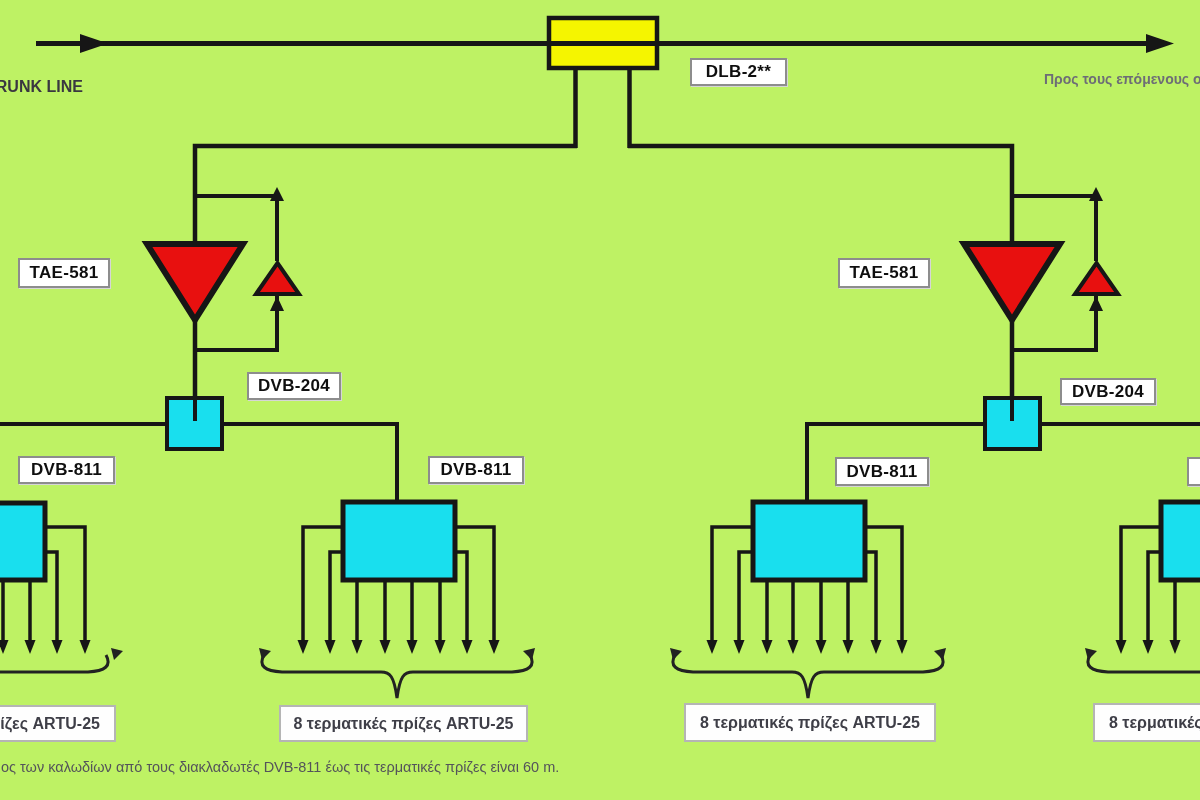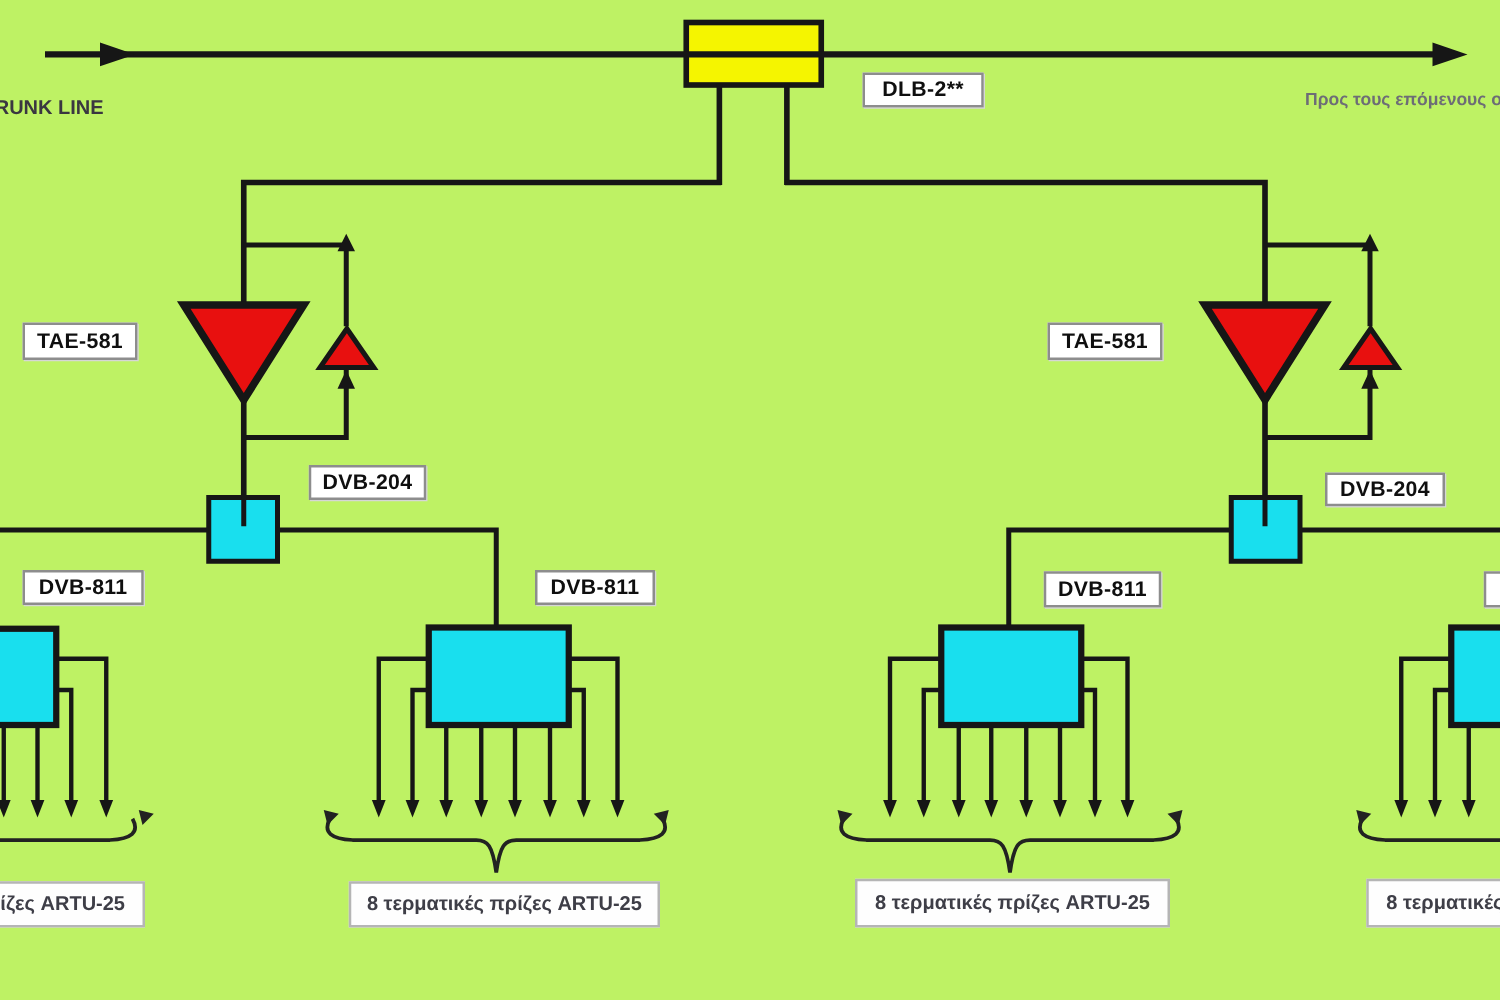--- a/index.html
+++ b/index.html
@@ -178,14 +178,15 @@
   <div class="lbl" style="left:835px;top:457px;width:94px;height:29px;">DVB-811</div>
   <div class="lbl" style="left:1187px;top:457px;width:97px;height:29px;justify-content:flex-start;padding-left:10px;">DVB-811</div>
 
   <div class="outlet" style="left:-132px;top:705px;width:248px;height:37px;justify-content:flex-end;padding-right:14px;">8 τερματικές πρίζες ARTU-25</div>
   <div class="outlet" style="left:279px;top:705px;width:249px;height:37px;">8 τερματικές πρίζες ARTU-25</div>
   <div class="outlet" style="left:684px;top:703px;width:252px;height:39px;">8 τερματικές πρίζες ARTU-25</div>
   <div class="outlet" style="left:1093px;top:703px;width:250px;height:39px;justify-content:flex-start;padding-left:14px;">8 τερματικές πρίζες ARTU-25</div>
 
   <div class="txt trunk-txt" style="left:-14px;top:78px;">TRUNK LINE</div>
   <div class="txt dir-txt" style="left:1044px;top:71px;font-weight:bold;">Προς τους επόμενους ο</div>
+  <div class="txt note-txt" style="left:1px;top:759px;">ος των καλωδίων από τους διακλαδωτές DVB-811 έως τις τερματικές πρίζες είναι 60 m.</div>
 
 </div>
 
 </body></html>

